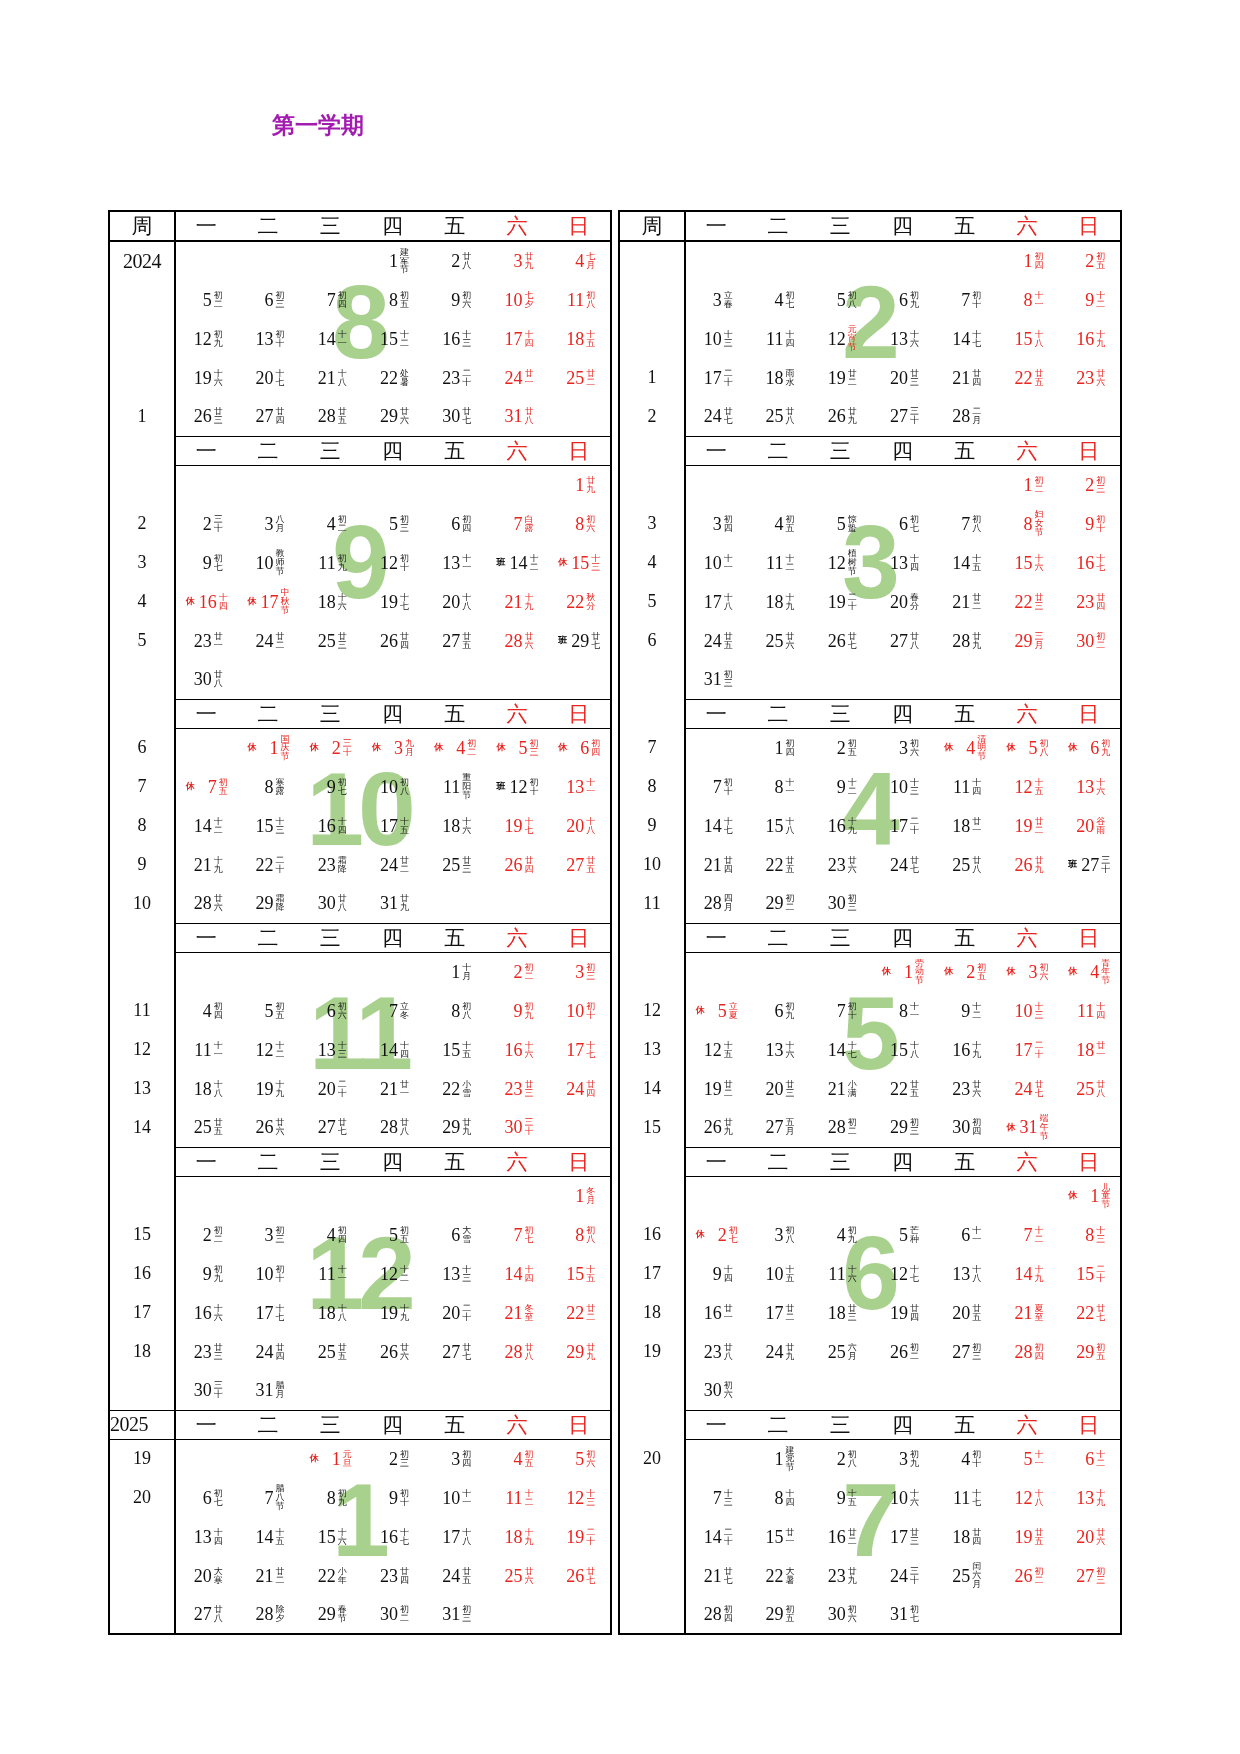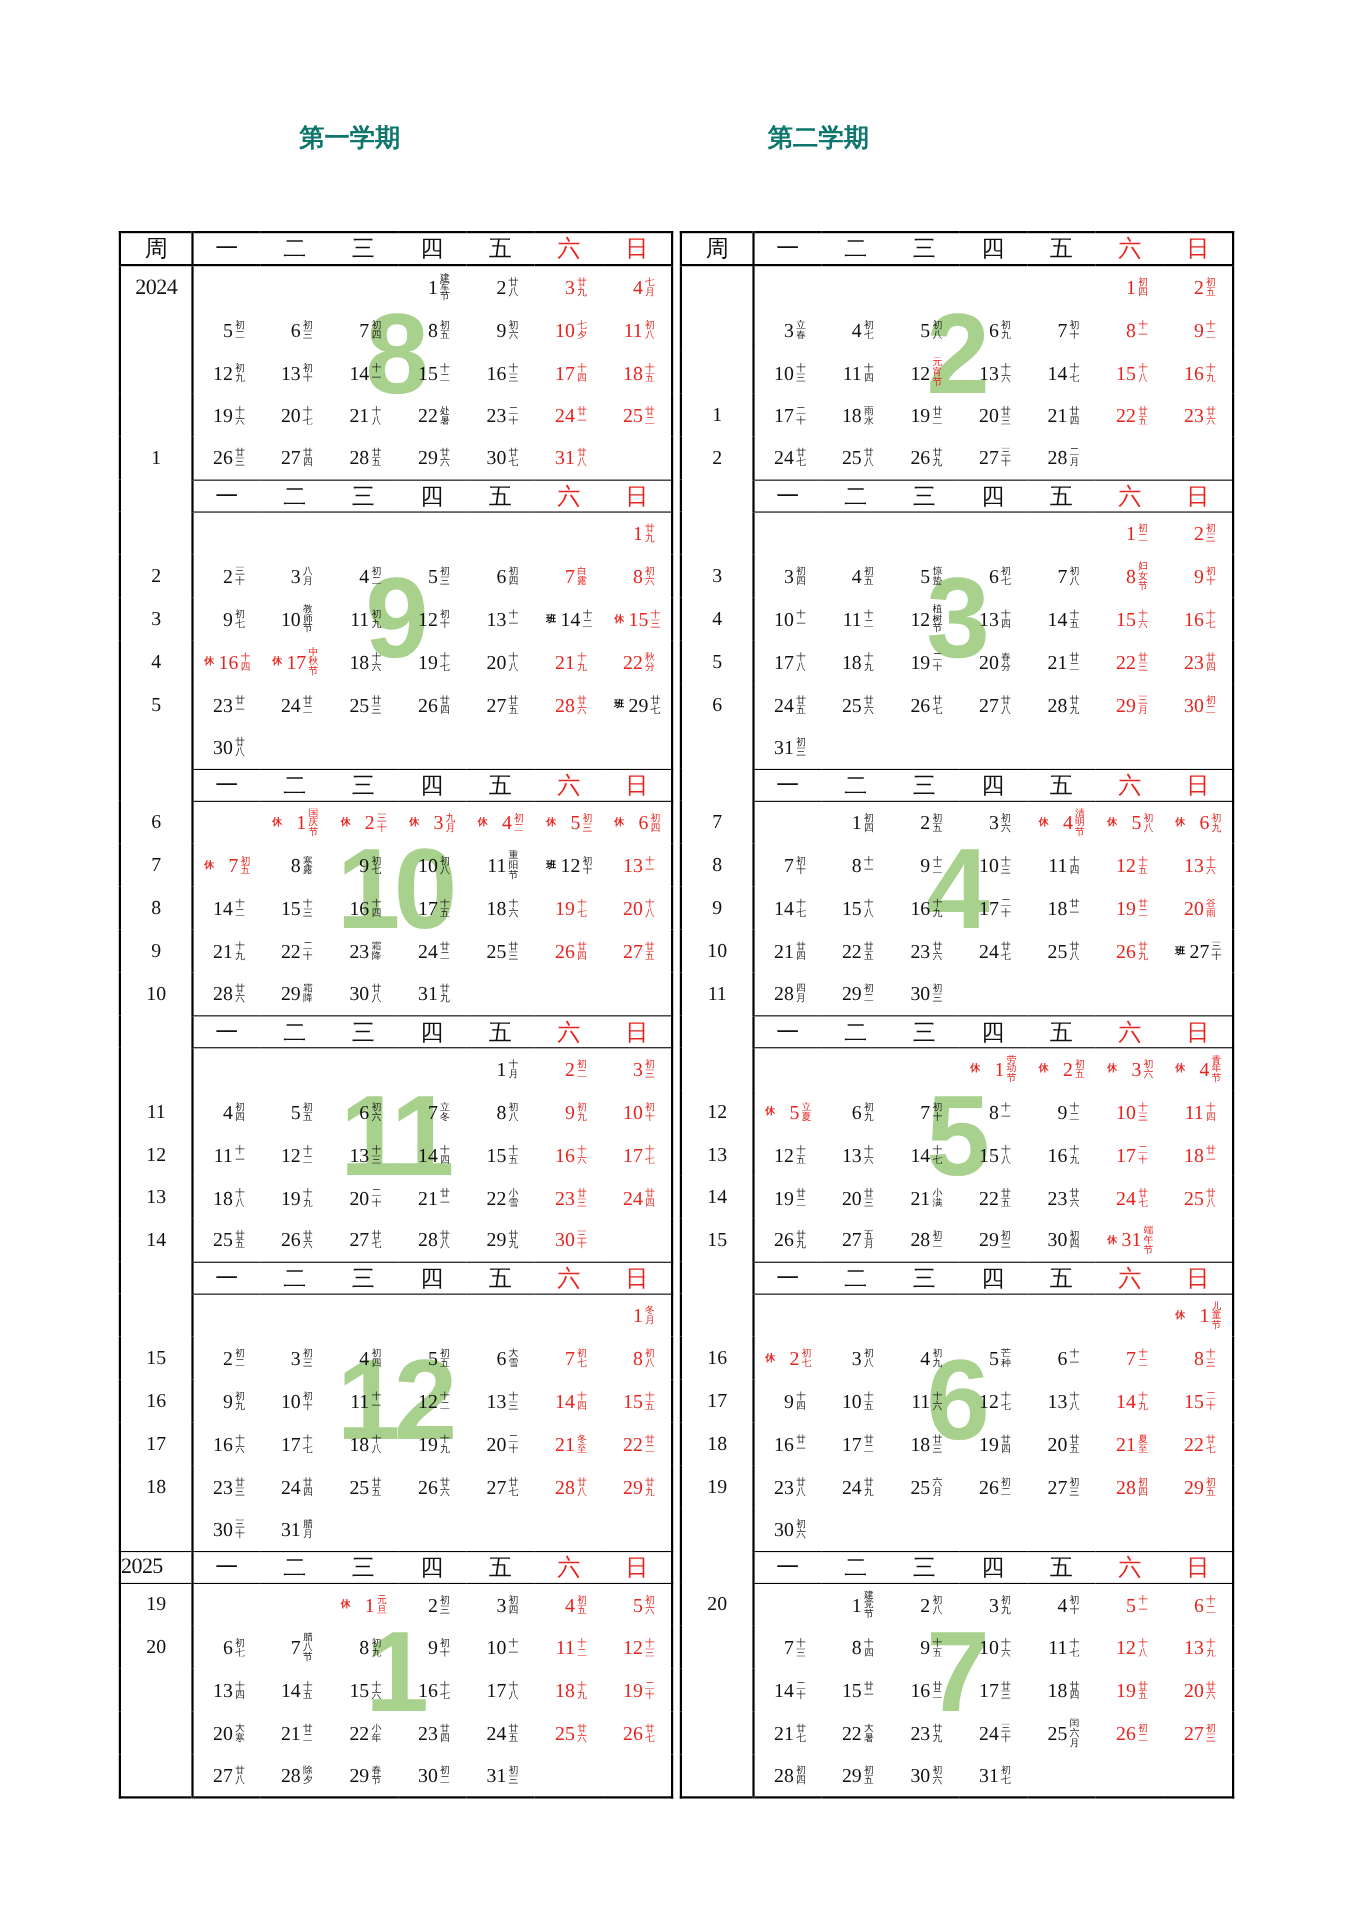--- a/index.html
+++ b/index.html
@@ -8,21 +8,21 @@
   body{
     width:1240px; height:1754px; background:#ffffff;
     font-family:"Liberation Serif","DejaVu Serif",serif; color:var(--ink);
   }
   .page{ position:relative; width:1240px; height:1754px; background:#fff; overflow:hidden; }
 
   .titles{ position:absolute; top:110px; left:108px; width:1012px; display:flex; gap:6px; }
   .semester-title{
     width:420px; text-align:center;
     font-family:"Liberation Sans","DejaVu Sans",sans-serif;
-    font-weight:bold; font-size:23px; color:#0f766e;
+    font-weight:bold; font-size:23px; color:#a21caf;
   }
 
   .tables{ position:absolute; top:210px; left:108px; display:flex; gap:6px; }
   .cal-wrap{ position:relative; width:504px; }
 
   table.cal{
     border-collapse:collapse; table-layout:fixed; width:504px;
     position:relative; z-index:1; background:transparent;
     border:2px solid #000;
   }
@@ -63,21 +63,20 @@
     font-family:"Liberation Sans","DejaVu Sans",sans-serif; font-weight:bold;
     font-size:104px; letter-spacing:-6px; color:var(--green); line-height:1;
   }
 </style>
 </head>
 <body>
 
 <div class="page">
   <div class="titles">
     <div class="semester-title">第一学期</div>
-    <div class="semester-title">第二学期</div>
   </div>
   <div class="tables">
     <div class="cal-wrap" id="cal-left">
         <table class="cal">
           <colgroup>
             <col style="width: 66px;">
             <col>
             <col>
             <col>
             <col>

